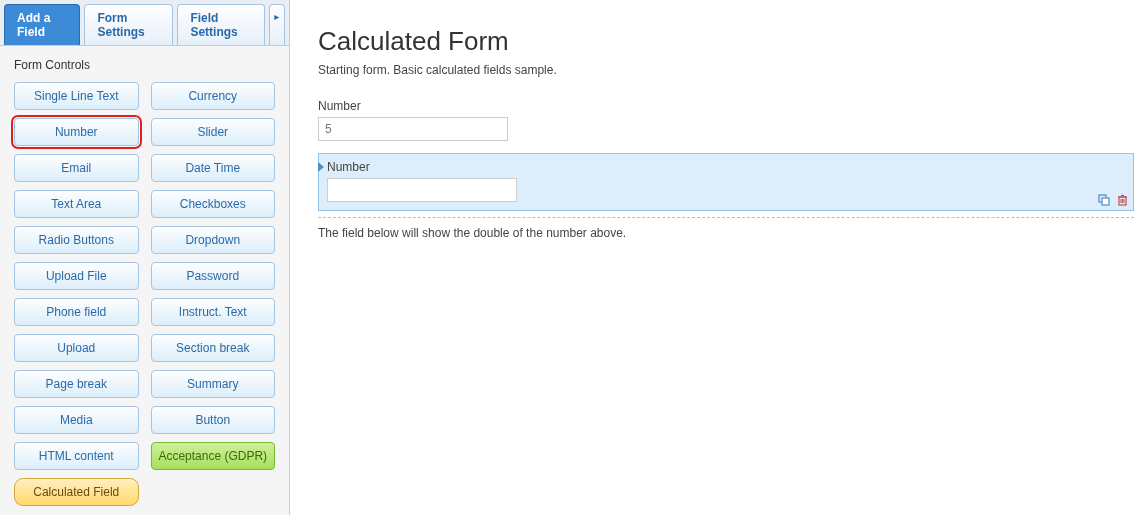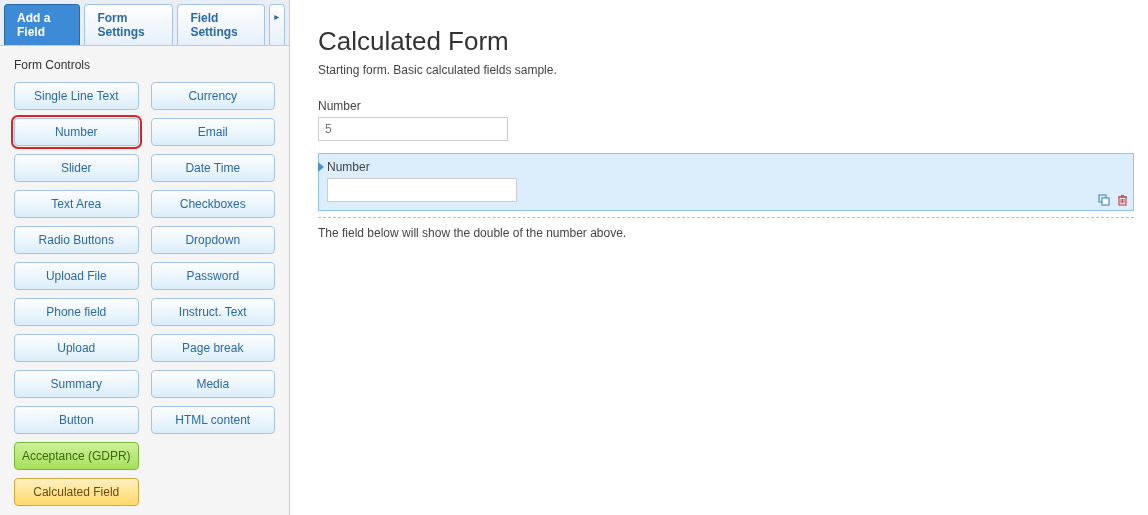--- a/index.html
+++ b/index.html
@@ -9,21 +9,21 @@
 .tabs { display: flex; background: #e8eef4; border-bottom: 1px solid #b6cde2; padding: 4px 4px 0 4px; }
 .tab { padding: 6px 12px; margin-right: 4px; font-size: 12px; font-weight: bold; color: #2b6aa8; background: linear-gradient(#fefeff,#e6f0fa); border: 1px solid #a4c4e3; border-bottom: none; border-radius: 4px 4px 0 0; cursor: pointer; }
 .tab.active { background: #3d8ad7; color: #fff; border-color: #2b6aa8; }
 .tab-arrow { width: 18px; padding: 6px 4px; color: #2b6aa8; text-align: center; font-size: 10px; border: 1px solid #a4c4e3; border-bottom: none; border-radius: 4px 4px 0 0; background: linear-gradient(#fefeff,#e6f0fa); cursor: pointer; }
 .sidebar-body { padding: 12px 14px; overflow-y: auto; }
 .section-title { font-size: 12px; color: #333; margin-bottom: 10px; }
 .controls-grid { display: grid; grid-template-columns: 1fr 1fr; gap: 8px 12px; }
 .ctrl-btn { padding: 6px 4px; font-size: 12px; font-weight: normal; color: #2b6aa8; background: linear-gradient(#fdfeff,#dceefa); border: 1px solid #a4c4e3; border-radius: 4px; text-align: center; cursor: pointer; white-space: nowrap; }
 .ctrl-btn.highlight-red { outline: 2px solid #e02020; outline-offset: 1px; }
 .ctrl-btn.green { background: linear-gradient(#ccf09a,#a8e05c); border-color: #7ab837; color: #3a6b0f; }
-.ctrl-btn.orange { background: linear-gradient(#fff0c0,#ffd96b); border-color: #d1a93a; color: #6b4a0f; grid-column: 1 / 2; }
+.ctrl-btn.orange { background: linear-gradient(#fff0c0,#ffd96b); border-color: #d1a93a; color: #6b4a0f; grid-column: 1 / 2; border-radius: 9px; }
 .main { flex: 1; padding: 26px 14px 0 28px; overflow-y: auto; }
 .form-title { font-size: 26px; font-weight: normal; color: #333; margin-bottom: 6px; }
 .form-desc { font-size: 12px; color: #444; margin-bottom: 22px; }
 .field-block { margin-bottom: 12px; }
 .field-label { font-size: 12px; color: #444; display: block; margin-bottom: 4px; }
 .field-input { width: 190px; height: 24px; padding: 2px 6px; border: 1px solid #ccc; font-size: 12px; color: #777; background: #fff; }
 .field-selected { background: #dceefb; border: 1px solid #95c3ea; padding: 6px 8px 8px 8px; position: relative; margin-bottom: 4px; }
 .field-selected::before { content: ""; position: absolute; left: -1px; top: 8px; width: 0; height: 0; border-top: 5px solid transparent; border-bottom: 5px solid transparent; border-left: 6px solid #4e8ec9; }
 .field-selected .field-input { color: #333; }
 .field-actions { position: absolute; right: 4px; bottom: 3px; display: flex; gap: 4px; }
@@ -41,32 +41,33 @@
       <div class="tab">Form Settings</div>
       <div class="tab">Field Settings</div>
       <div class="tab-arrow">▸</div>
     </div>
     <div class="sidebar-body">
       <div class="section-title">Form Controls</div>
       <div class="controls-grid" id="controls-grid">
           <div class="ctrl-btn">Single Line Text</div>
           <div class="ctrl-btn">Currency</div>
           <div class="ctrl-btn highlight-red">Number</div>
+          <div class="ctrl-btn">Slider</div>
           <div class="ctrl-btn">Email</div>
-          <div class="ctrl-btn">Slider</div>
           <div class="ctrl-btn">Date Time</div>
           <div class="ctrl-btn">Text Area</div>
           <div class="ctrl-btn">Checkboxes</div>
           <div class="ctrl-btn">Radio Buttons</div>
           <div class="ctrl-btn">Dropdown</div>
           <div class="ctrl-btn">Upload File</div>
           <div class="ctrl-btn">Password</div>
           <div class="ctrl-btn">Phone field</div>
           <div class="ctrl-btn">Instruct. Text</div>
           <div class="ctrl-btn">Upload</div>
+          <div class="ctrl-btn">Section break</div>
           <div class="ctrl-btn">Page break</div>
           <div class="ctrl-btn">Summary</div>
           <div class="ctrl-btn">Media</div>
           <div class="ctrl-btn">Button</div>
           <div class="ctrl-btn">HTML content</div>
           <div class="ctrl-btn green">Acceptance (GDPR)</div>
           <div class="ctrl-btn orange">Calculated Field</div>
         </div>
 
     </div>

